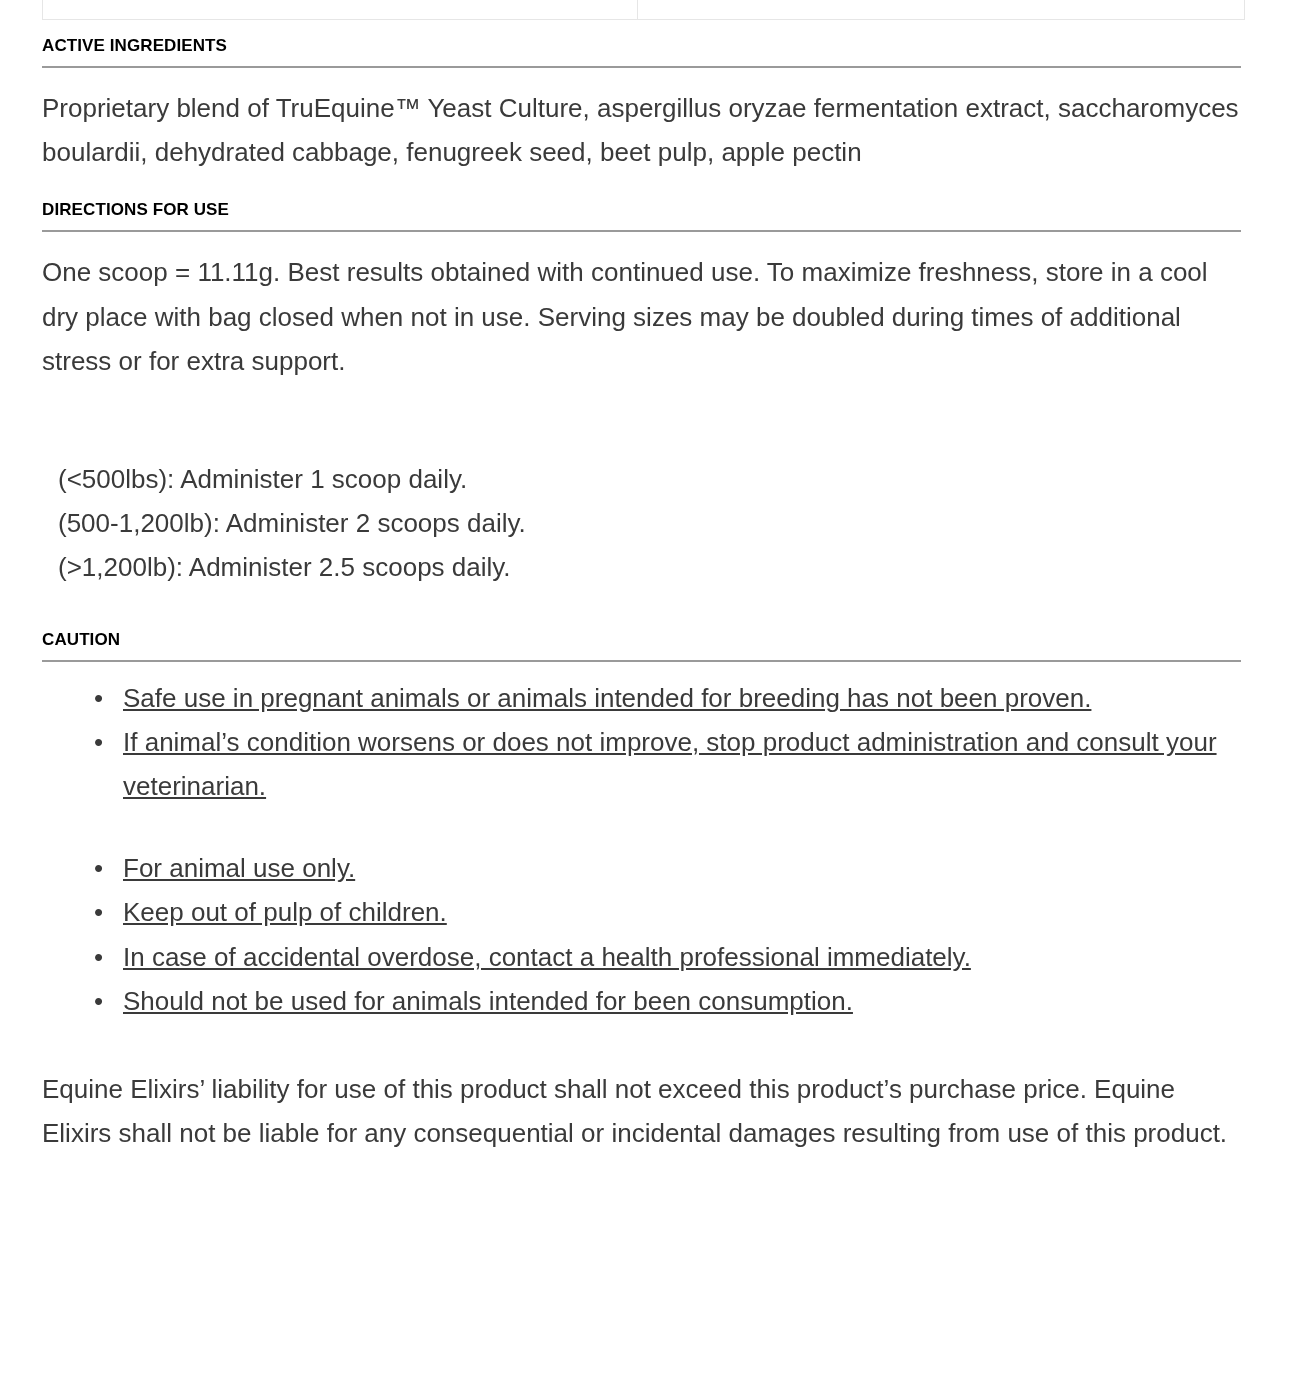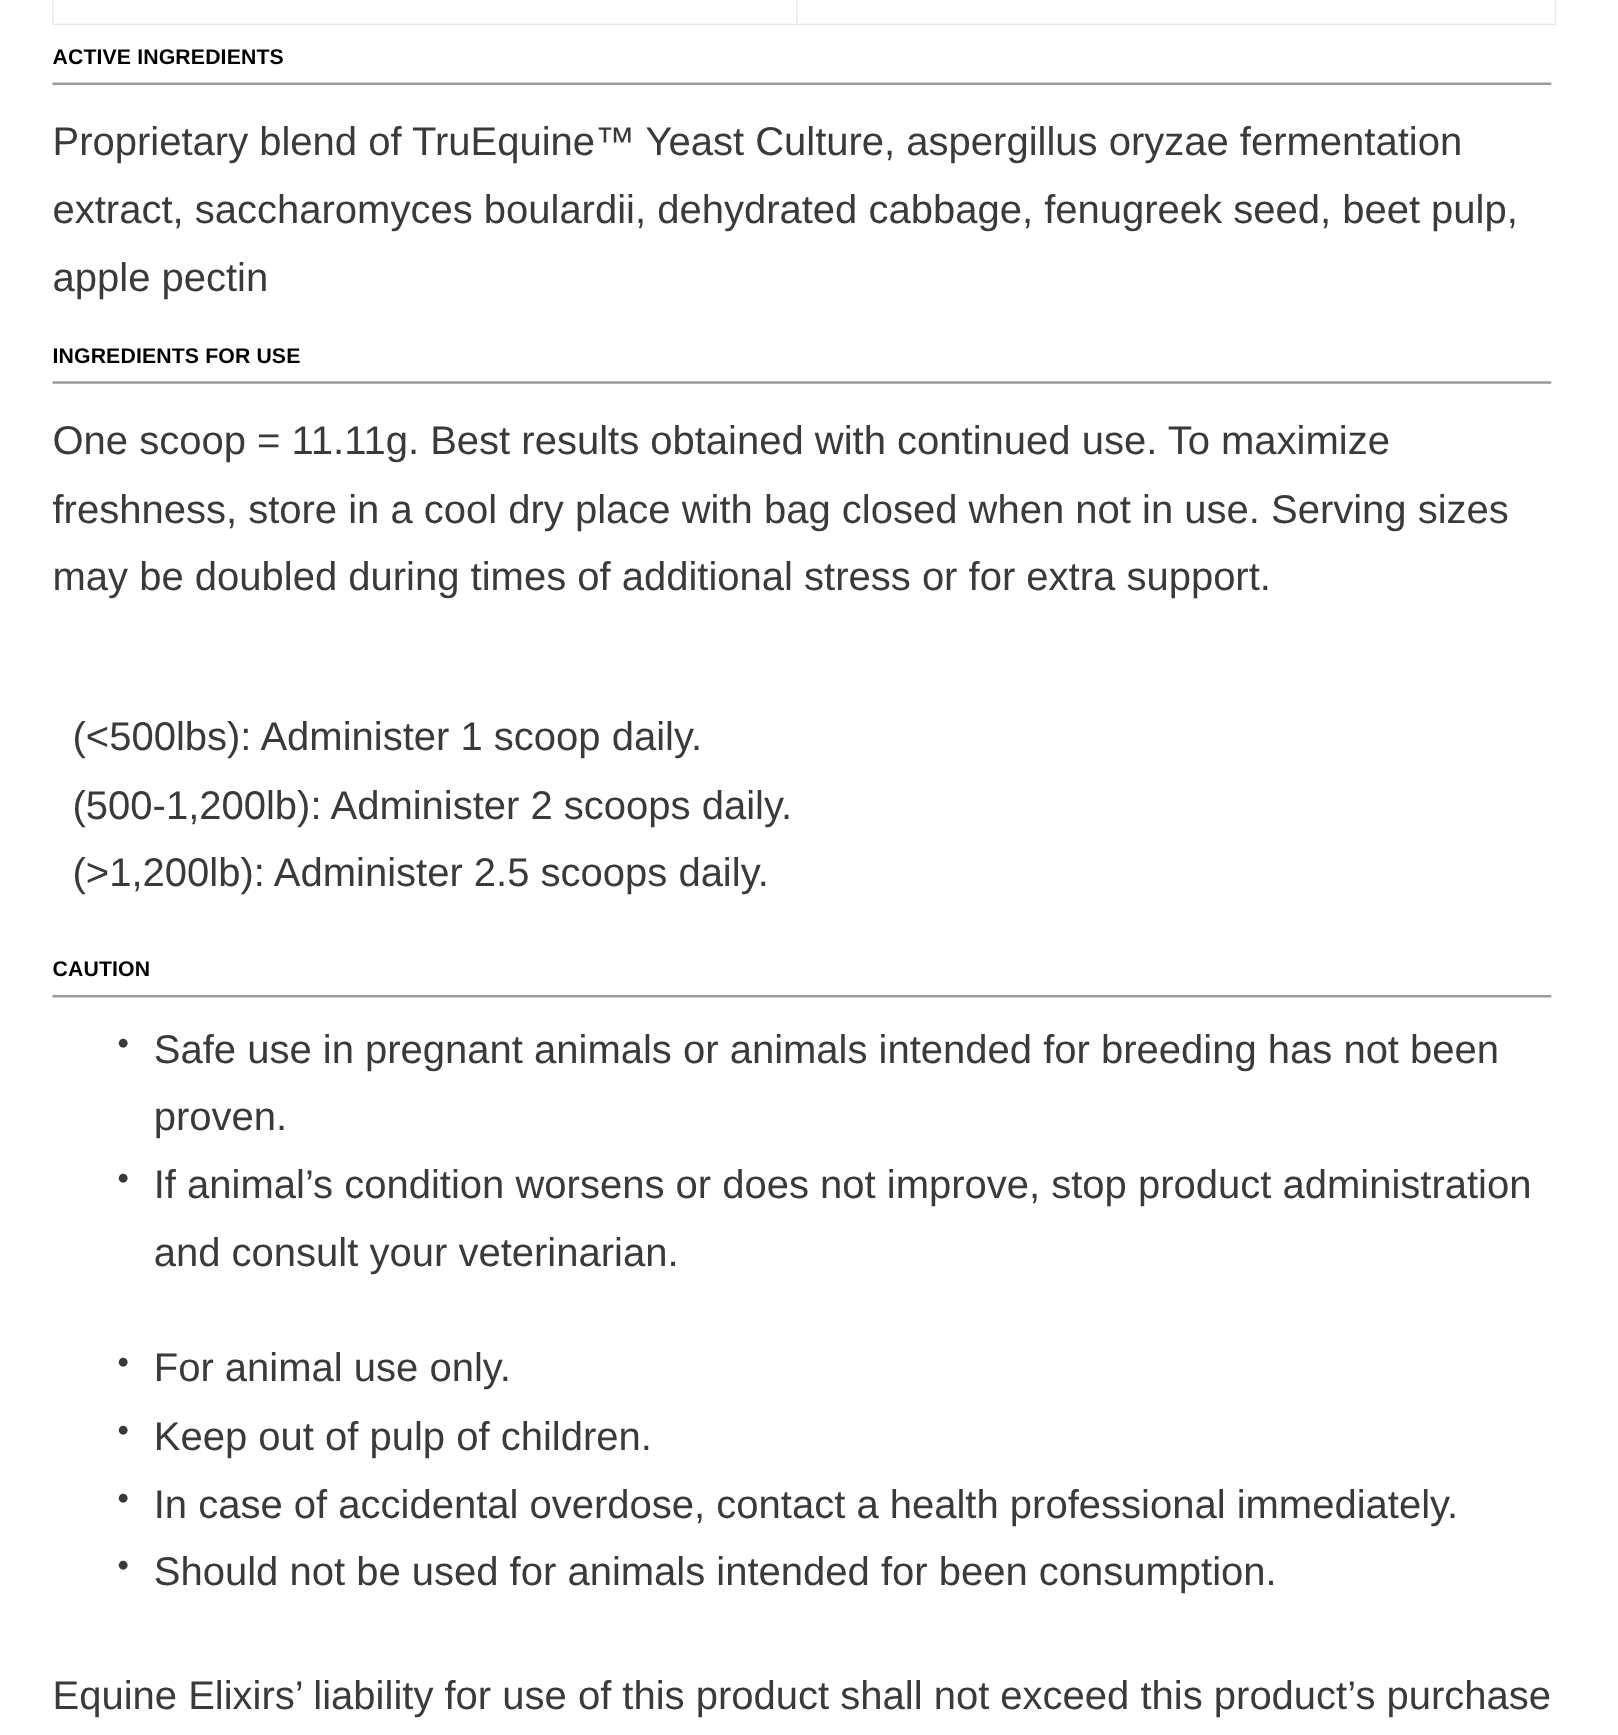--- a/index.html
+++ b/index.html
@@ -59,21 +59,21 @@
     color: #000000;
     margin: 0;
     padding: 0 0 10px 0;
     line-height: 1.18;
     border-bottom: 2px solid #9a9a9a;
   }
 
   p.body-text,
   .dose-block,
   ul.bullets {
-    font-size: 32px;
+    font-size: 26px;
     line-height: 1.70;
     color: #3a3a3a;
     font-weight: 400;
   }
 
   p.body-text {
     margin: 18px 0 0 0;
   }
 
   .spacer-lg { height: 58px; }
@@ -82,20 +82,21 @@
     margin: 16px;
   }
   .dose-line {
     display: block;
   }
 
   ul.bullets {
     margin: 14px 0 0 0;
     padding: 0 0 0 52px;
     list-style: none;
+    text-decoration: underline;
   }
   ul.bullets > li {
     position: relative;
     padding-left: 29px;
     margin: 0;
   }
   ul.bullets > li::before {
     content: "\2022";
     position: absolute;
     left: 0;
@@ -123,21 +124,21 @@
   <div class="content">
 
     <section>
       <h2 class="section-heading">ACTIVE INGREDIENTS</h2>
       <p class="body-text">Proprietary blend of TruEquine™ Yeast Culture, aspergillus oryzae fermentation extract, saccharomyces boulardii, dehydrated cabbage, fenugreek seed, beet pulp, apple pectin</p>
     </section>
 
     <div class="gap-after-ingredients"></div>
 
     <section>
-      <h2 class="section-heading">INGREDIENTS FOR USE</h2>
+      <h2 class="section-heading">DIRECTIONS FOR USE</h2>
       <p class="body-text">One scoop = 11.11g.  Best results obtained with continued use.  To maximize freshness, store in a cool dry place with bag closed when not in use. Serving sizes may be doubled during times of additional stress or for extra support.</p>
 
       <div class="spacer-lg"></div>
 
       <div class="dose-block">
         <span class="dose-line">(&lt;500lbs): Administer 1 scoop daily.</span>
         <span class="dose-line">(500-1,200lb): Administer 2 scoops daily.</span>
         <span class="dose-line">(&gt;1,200lb): Administer 2.5 scoops daily.</span>
       </div>
     </section>

